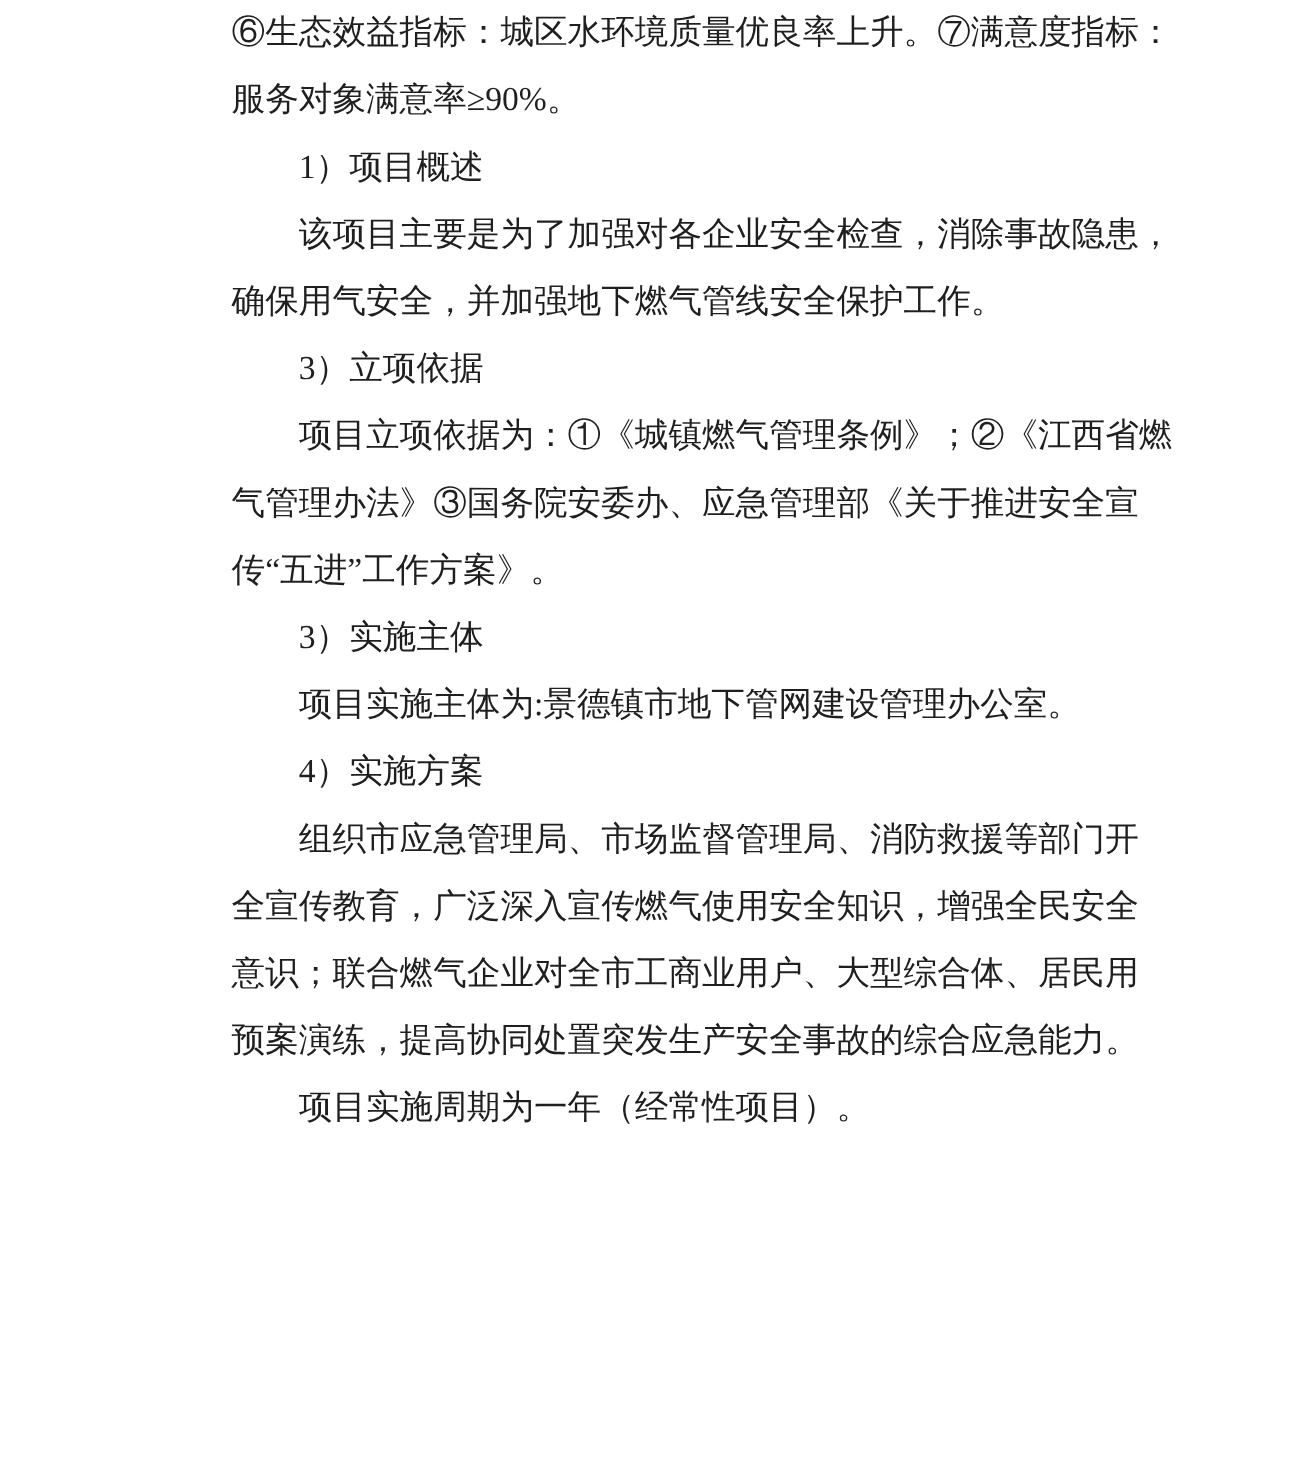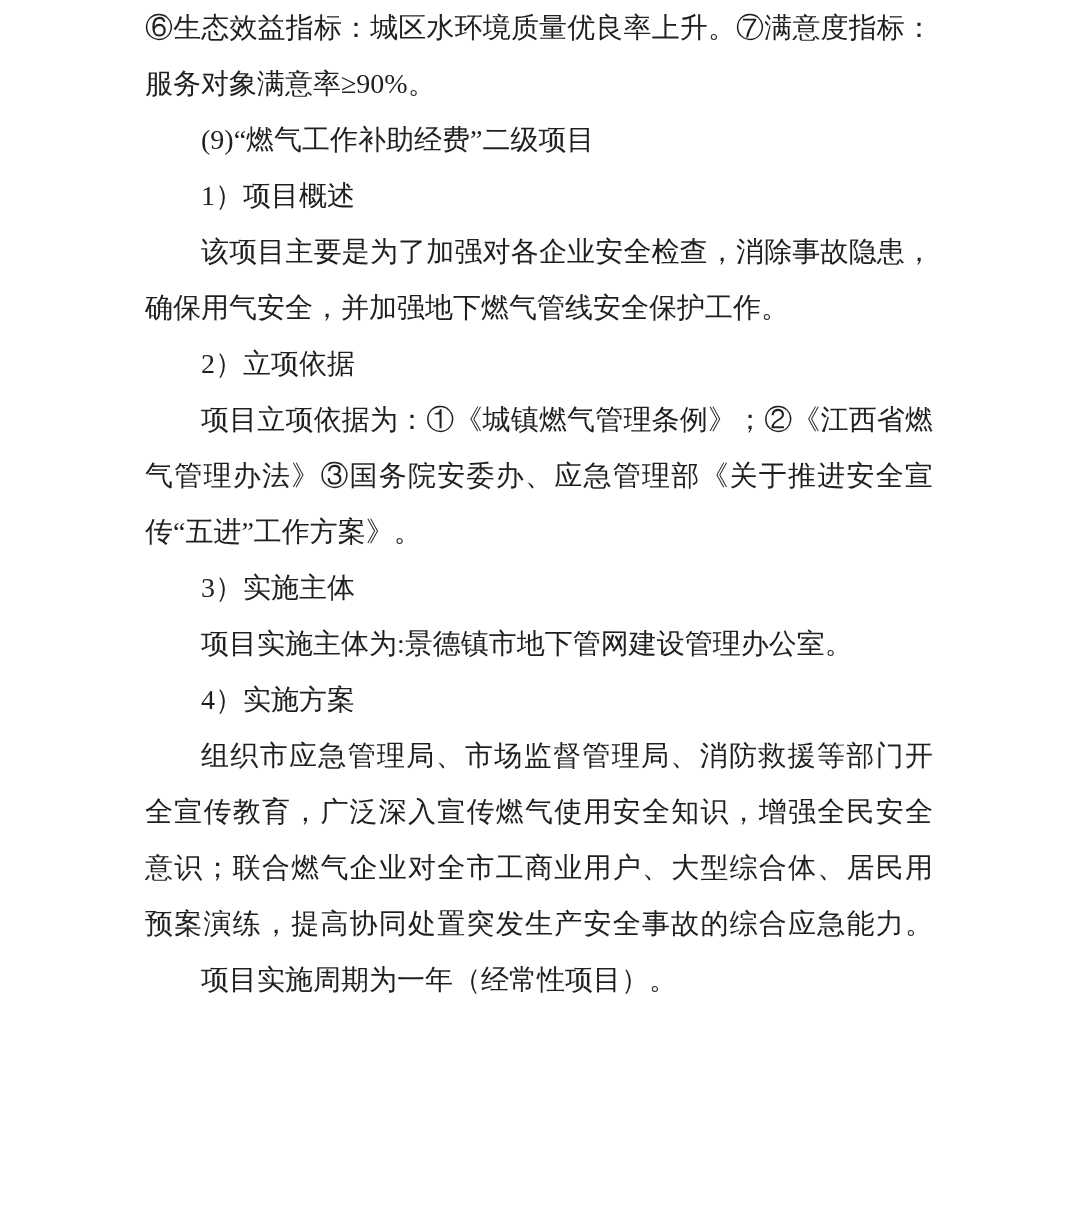--- a/index.html
+++ b/index.html
@@ -21,43 +21,43 @@
     top: 0;
     width: 788px;
   }
   .line {
     font-size: 28px;
     line-height: 56px;
     height: 56px;
     color: #1f1f1f;
     white-space: nowrap;
     letter-spacing: 0;
+    margin-left: 48px;
   }
   
   .ind {
     text-indent: 56px;
   }
   
   .jst {
     text-align: justify;
     text-align-last: justify;
   }
 </style>
 </head>
 <body>
 
 <div class="page">
   <div class="text-block">
     <div class="line jst">⑥生态效益指标：城区水环境质量优良率上升。⑦满意度指标：</div>
     <div class="line">服务对象满意率≥90%。</div>
-    <div class="line ind">(9)“燃气工作补助经费”二级项目</div>
     <div class="line ind">1）项目概述</div>
     <div class="line ind jst">该项目主要是为了加强对各企业安全检查，消除事故隐患，</div>
     <div class="line">确保用气安全，并加强地下燃气管线安全保护工作。</div>
-    <div class="line ind">2）立项依据</div>
+    <div class="line ind">3）立项依据</div>
     <div class="line ind jst">项目立项依据为：①《城镇燃气管理条例》；②《江西省燃</div>
     <div class="line jst">气管理办法》③国务院安委办、应急管理部《关于推进安全宣</div>
     <div class="line">传“五进”工作方案》。</div>
     <div class="line ind">3）实施主体</div>
     <div class="line ind">项目实施主体为:景德镇市地下管网建设管理办公室。</div>
     <div class="line ind">4）实施方案</div>
     <div class="line ind jst">组织市应急管理局、市场监督管理局、消防救援等部门开</div>
     <div class="line jst">全宣传教育，广泛深入宣传燃气使用安全知识，增强全民安全</div>
     <div class="line jst">意识；联合燃气企业对全市工商业用户、大型综合体、居民用</div>
     <div class="line jst">预案演练，提高协同处置突发生产安全事故的综合应急能力。</div>

